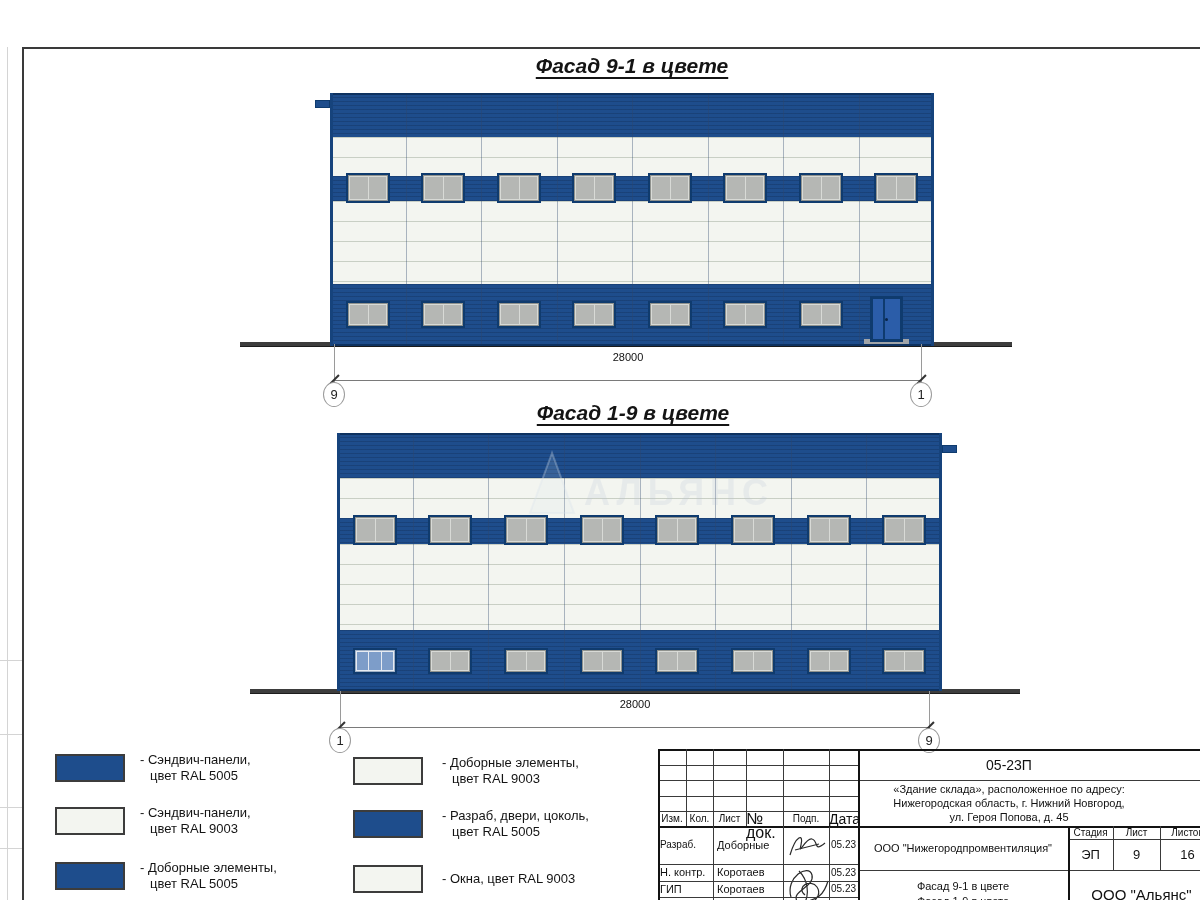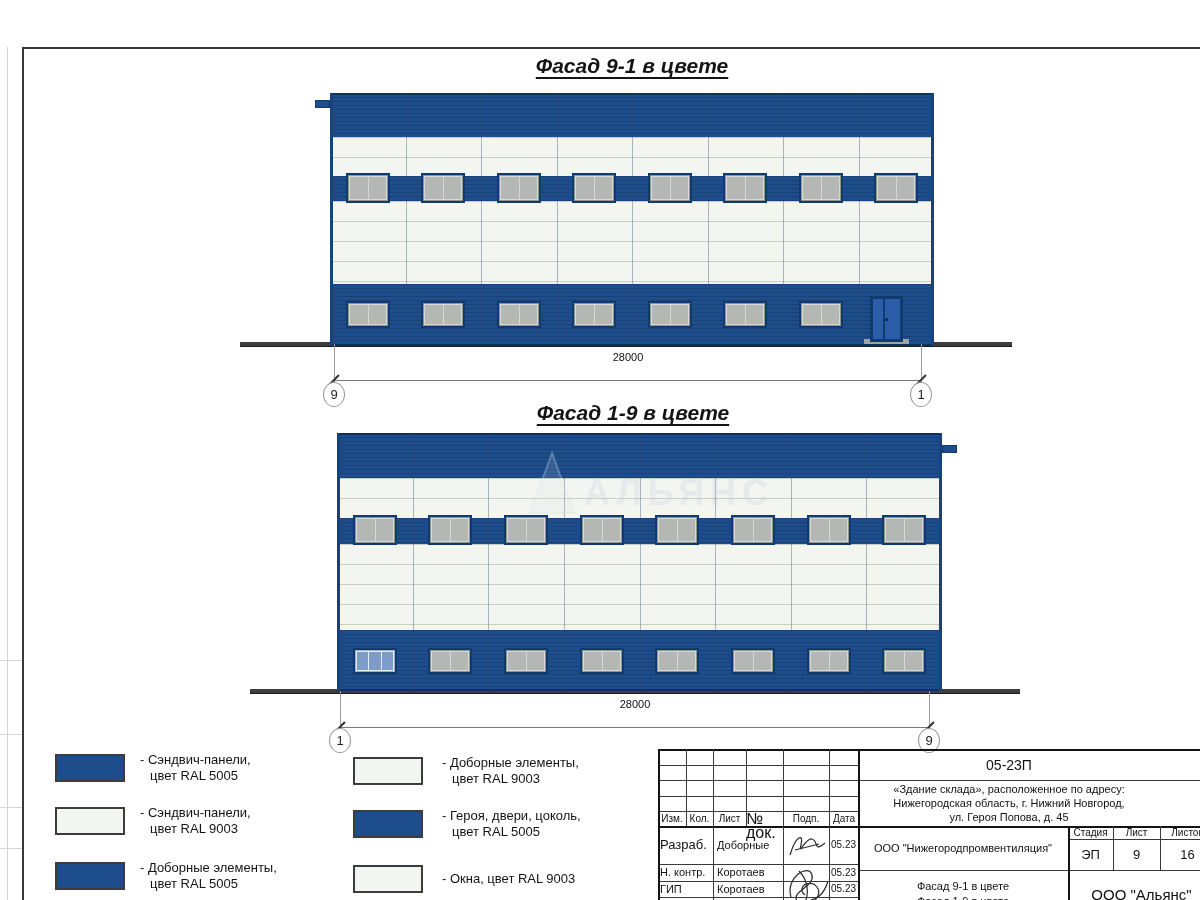--- a/index.html
+++ b/index.html
@@ -338,21 +338,21 @@
         <div>- Доборные элементы,</div>
         <div class="lg-line2">цвет RAL 5005</div>
       </div>
       <div class="lg-swatch" style="left: 353px; top: 722px; background: rgb(243, 245, 240);"></div>
       <div class="lg-text" style="left: 442px; top: 721px;">
         <div>- Доборные элементы,</div>
         <div class="lg-line2">цвет RAL 9003</div>
       </div>
       <div class="lg-swatch" style="left: 353px; top: 775px; background: rgb(30, 77, 140);"></div>
       <div class="lg-text" style="left: 442px; top: 774px;">
-        <div>- Героя, двери, цоколь,</div>
+        <div>- Разраб, двери, цоколь,</div>
         <div class="lg-line2">цвет RAL 5005</div>
       </div>
       <div class="lg-swatch" style="left: 353px; top: 830px; background: rgb(243, 245, 240);"></div>
       <div class="lg-text" style="left: 442px; top: 829px;">
         <div>- Окна, цвет RAL 9003</div>
       </div>
     </div>
 
   <div id="titleblock">
     <div class="tb-text" style="left:858px;top:717px;width:342px;height:26px;line-height:26px;text-align:center;padding-right:40px;box-sizing:border-box;font-size:14px;">05-23П</div>
@@ -400,22 +400,22 @@
       <div class="tbl" style="left: 829px; top: 714px; width: 1px; height: 170px;"></div>
       <div class="tbl thick" style="left: 858px; top: 714px; width: 2px; height: 170px;"></div>
       <div class="tbl thick" style="left: 1068px; top: 791px; width: 2px; height: 93px;"></div>
       <div class="tbl" style="left: 1113px; top: 791px; width: 1px; height: 44px;"></div>
       <div class="tbl" style="left: 1160px; top: 791px; width: 1px; height: 44px;"></div>
       <div class="tb-text" style="left: 658px; top: 777px; width: 28px; height: 14px; line-height: 14px; text-align: center; font-size: 10px;">Изм.</div>
       <div class="tb-text" style="left: 686px; top: 777px; width: 27px; height: 14px; line-height: 14px; text-align: center; font-size: 10px;">Кол.</div>
       <div class="tb-text" style="left: 713px; top: 777px; width: 33px; height: 14px; line-height: 14px; text-align: center; font-size: 10px;">Лист</div>
       <div class="tb-text" style="left: 746px; top: 777px; width: 37px; height: 14px; line-height: 14px; text-align: left; font-size: 16px;">№ док.</div>
       <div class="tb-text" style="left: 783px; top: 777px; width: 46px; height: 14px; line-height: 14px; text-align: center; font-size: 10px;">Подп.</div>
-      <div class="tb-text" style="left: 829px; top: 777px; width: 30px; height: 14px; line-height: 14px; text-align: center; font-size: 10px;">Дата</div>
-      <div class="tb-text" style="left: 660px; top: 791px; width: 59px; height: 38px; line-height: 38px; font-size: 13px;">Разраб.</div>
+      <div class="tb-text" style="left: 829px; top: 777px; width: 30px; height: 14px; line-height: 14px; text-align: center; font-size: 14px;">Дата</div>
+      <div class="tb-text" style="left: 660px; top: 791px; width: 59px; height: 38px; line-height: 38px; font-size: 10px;">Разраб.</div>
       <div class="tb-text" style="left: 717px; top: 791px; width: 64px; height: 38px; line-height: 38px; font-size: 11px;">Доборные</div>
       <div class="tb-text" style="left: 829px; top: 791px; width: 29px; height: 38px; line-height: 38px; text-align: center; font-size: 10px;">05.23</div>
       <div class="tb-text" style="left: 660px; top: 829px; width: 52px; height: 17px; line-height: 17px; font-size: 11px;">Н. контр.</div>
       <div class="tb-text" style="left: 717px; top: 829px; width: 64px; height: 17px; line-height: 17px; font-size: 11px;">Коротаев</div>
       <div class="tb-text" style="left: 829px; top: 829px; width: 29px; height: 17px; line-height: 17px; text-align: center; font-size: 10px;">05.23</div>
       <div class="tb-text" style="left: 660px; top: 846px; width: 52px; height: 16px; line-height: 16px; font-size: 11px;">ГИП</div>
       <div class="tb-text" style="left: 717px; top: 846px; width: 64px; height: 16px; line-height: 16px; font-size: 11px;">Коротаев</div>
       <div class="tb-text" style="left: 829px; top: 846px; width: 29px; height: 16px; line-height: 16px; text-align: center; font-size: 10px;">05.23</div>
       <div class="tb-text" style="left: 1068px; top: 792px; width: 45px; height: 12px; line-height: 12px; text-align: center; font-size: 10px;">Стадия</div>
       <div class="tb-text" style="left: 1113px; top: 792px; width: 47px; height: 12px; line-height: 12px; text-align: center; font-size: 10px;">Лист</div>

